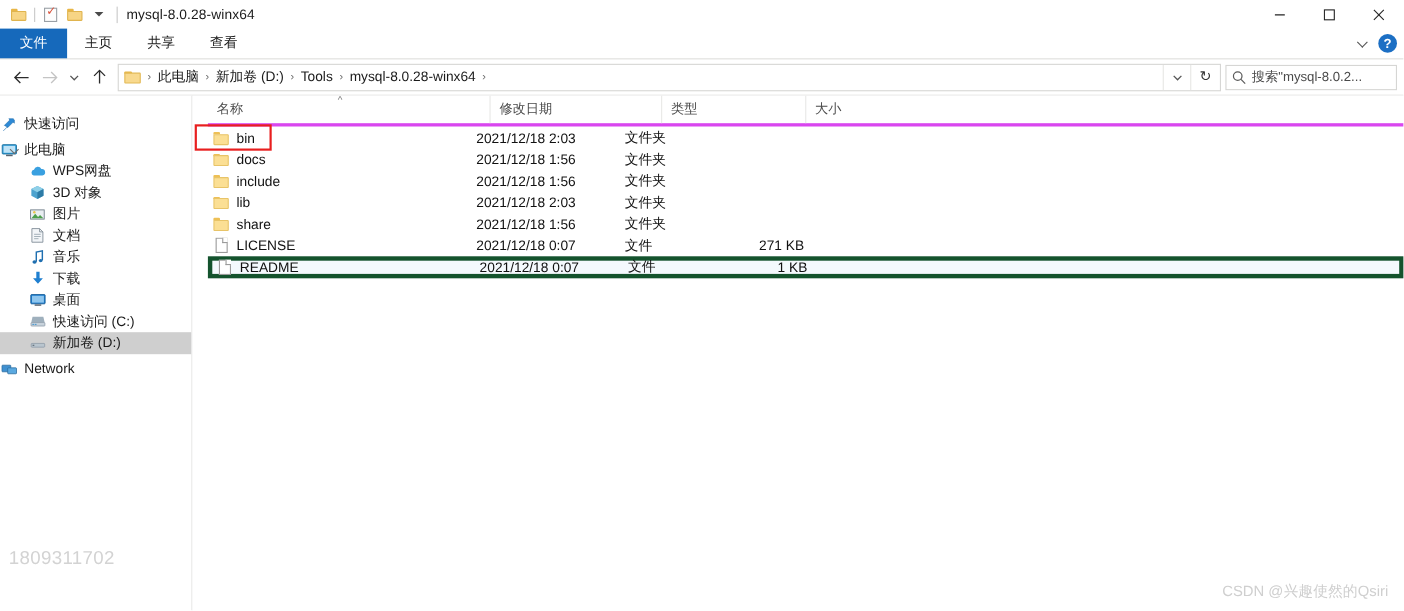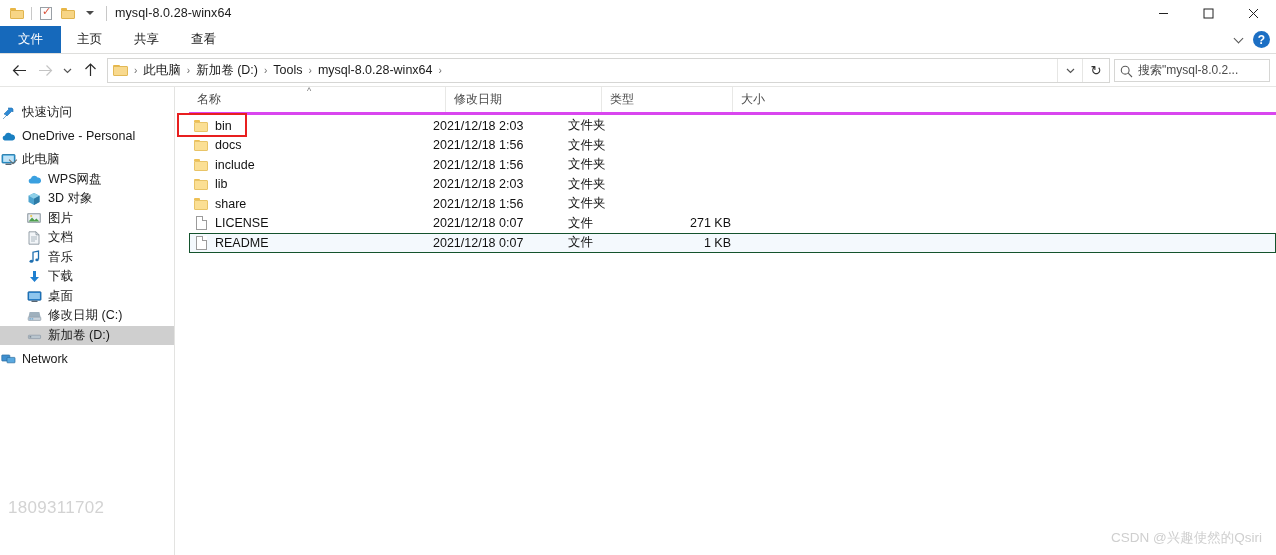--- a/index.html
+++ b/index.html
@@ -265,21 +265,21 @@
   }
   .rows { margin-left: 14px; padding-top: 1px; }
   .row {
     height: 19.5px;
     display: flex; align-items: center;
     font-size: 12.5px; color: #111;
     box-sizing: border-box;
     border: 1px solid transparent;
   }
   .row.focused {
-    border: 1px solid #14532d;
+    border: 4px solid #14532d;
     background: #f4f9fd;
   }
   .cell { box-sizing: border-box; padding-left: 8px; white-space: nowrap; overflow: hidden; }
   .cell.name { display: flex; align-items: center; padding-left: 2px; }
   .cell.size { text-align: right; padding-right: 6px; padding-left: 0; }
   .ficon { width: 18px; flex: none; display: flex; align-items: center; justify-content: center; margin-right: 5px; }
   .f-folder {
     width: 15px; height: 12px; position: relative;
   }
   .f-folder::before {
@@ -438,28 +438,20 @@
 
       <div class="nav-item grp">
         <span class="nav-ico">
           <svg width="14" height="14" viewBox="0 0 14 14">
               <path d="M3 8 L8 3 L7 2 L11 2 L12 3 L12 6 L11 5 L6 10 L5 9 Z M6 9 L2 13" fill="#2e8ad6" stroke="#1f6fb0" stroke-width=".6" stroke-linejoin="round"></path>
             </svg>
         </span>
         <span class="nav-label">快速访问</span>
       </div>
 
-      <div class="nav-item grp">
-        <span class="nav-ico">
-          <svg width="15" height="11" viewBox="0 0 15 11">
-              <path d="M3.6 9.5 A2.6 2.6 0 0 1 3.9 4.4 A3.6 3.6 0 0 1 10.6 3.6 A2.9 2.9 0 0 1 11.5 9.5 Z" fill="#1a7fc1"></path>
-            </svg>
-        </span>
-        <span class="nav-label">OneDrive - Personal</span>
-      </div>
 
       <div class="nav-item grp">
         <span class="twisty"></span>
         <span class="nav-ico">
           <svg width="15" height="13" viewBox="0 0 15 13">
               <rect x="1" y="1.5" width="13" height="8.5" rx="0.8" fill="#2e9bd6" stroke="#1b6f9e" stroke-width=".8"></rect>
               <rect x="2.2" y="2.6" width="10.6" height="6.3" fill="#bfe3f7"></rect>
               <rect x="4.5" y="10.6" width="6" height="1.4" fill="#5a6570"></rect>
             </svg>
         </span>
@@ -544,21 +536,21 @@
 
       <div class="nav-item l1">
         <span class="nav-ico">
           <svg width="15" height="12" viewBox="0 0 15 12">
               <path d="M2.6 2 H12.4 L13.6 7.2 H1.4 Z" fill="#9fb0bd"></path>
               <rect x="1.2" y="7.2" width="12.6" height="3.2" rx="0.6" fill="#c8d3dc" stroke="#8c9aa6" stroke-width=".7"></rect>
               <rect x="2.4" y="8.4" width="1.6" height="1" fill="#4d9ad1"></rect>
               <rect x="4.6" y="8.4" width="1.6" height="1" fill="#4d9ad1"></rect>
             </svg>
         </span>
-        <span class="nav-label">修改日期 (C:)</span>
+        <span class="nav-label">快速访问 (C:)</span>
       </div>
 
       <div class="nav-item l1 selected">
         <span class="nav-ico">
           <svg width="15" height="12" viewBox="0 0 15 12">
               <rect x="1.4" y="6.2" width="12.2" height="3.4" rx="0.6" fill="#b9c5ce" stroke="#8c9aa6" stroke-width=".7"></rect>
               <rect x="2.6" y="7.4" width="1.6" height="1" fill="#5a6670"></rect>
             </svg>
         </span>
         <span class="nav-label">新加卷 (D:)</span>

